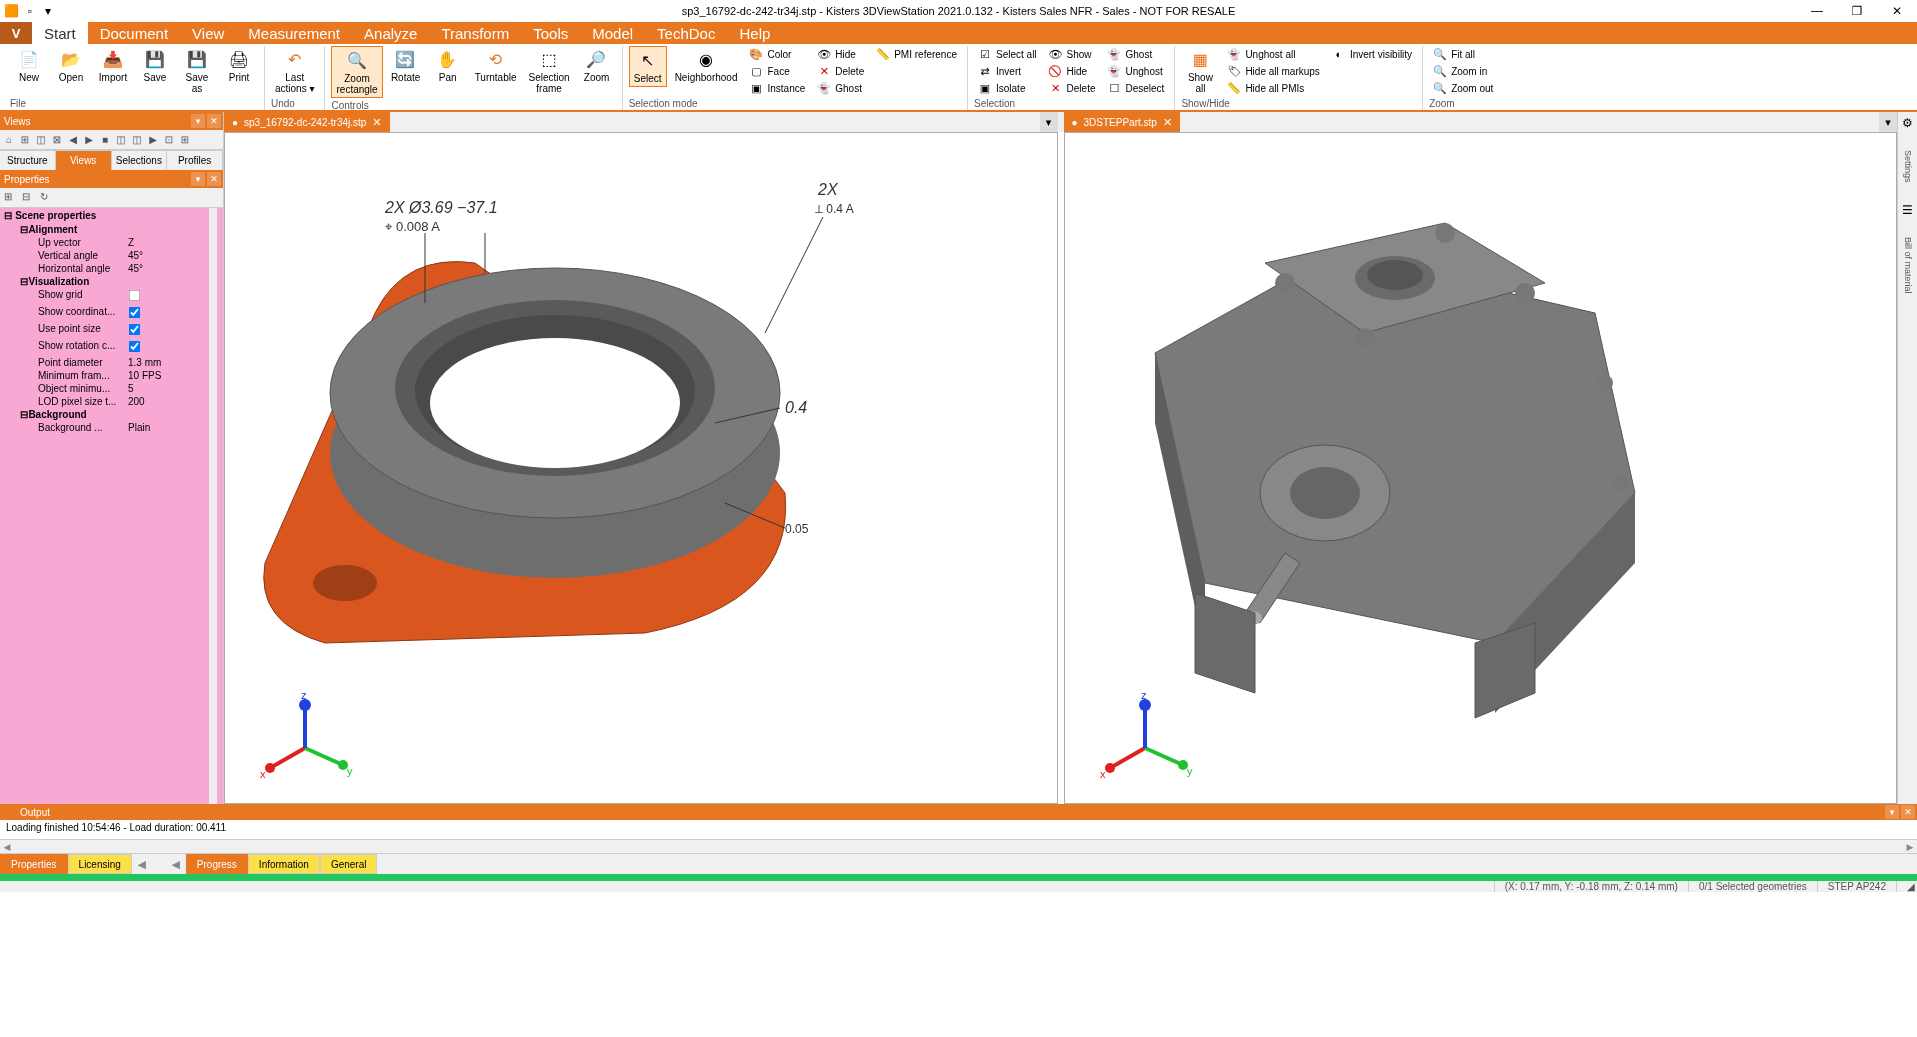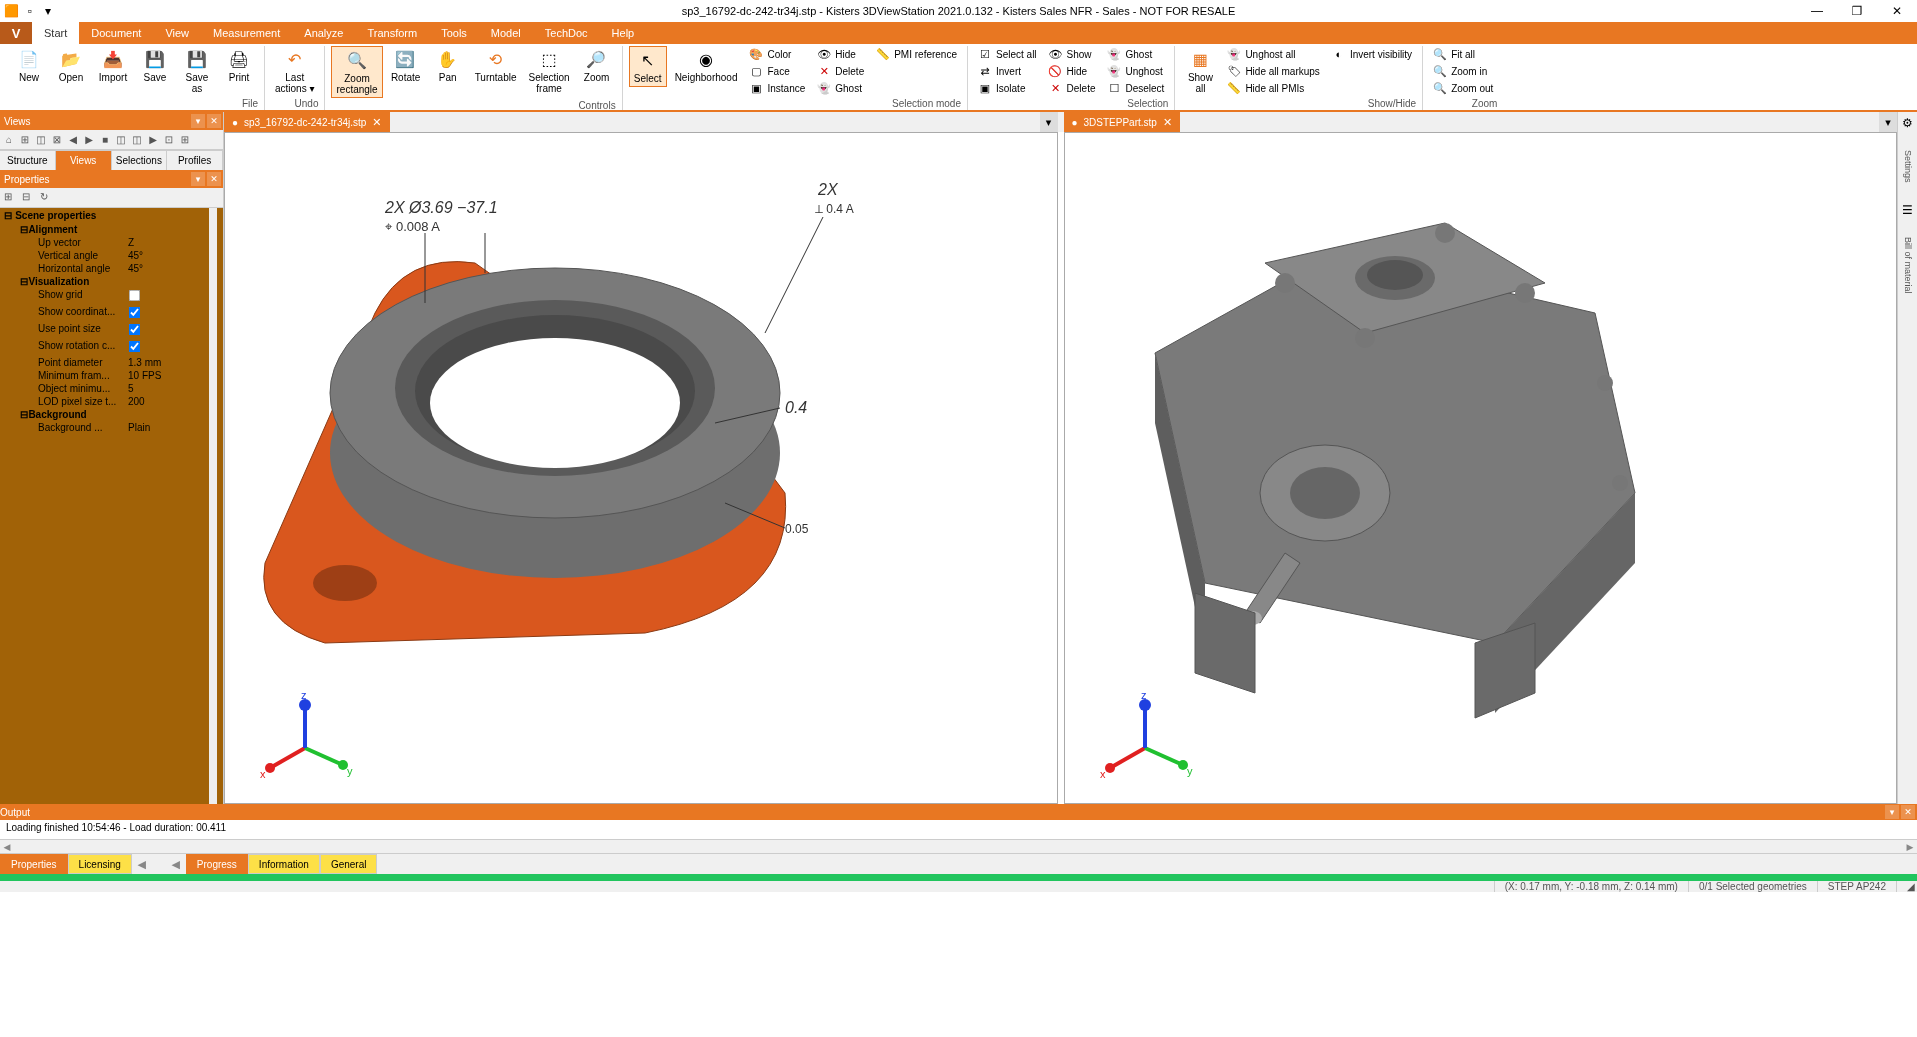--- a/index.html
+++ b/index.html
@@ -7,27 +7,27 @@
 
 .titlebar { height: 22px; background: #fff; display: flex; align-items: center; padding: 0 4px; position: relative; }
 .titlebar-icons { display: flex; gap: 2px; }
 .titlebar-icons span { width: 16px; height: 16px; display: inline-flex; align-items: center; justify-content: center; font-size: 12px; }
 .title-txt { position: absolute; left: 50%; transform: translateX(-50%); font-size: 11px; }
 .win-ctrl { position: absolute; right: 0; display: flex; }
 .win-ctrl span { width: 40px; height: 22px; display: flex; align-items: center; justify-content: center; font-size: 12px; cursor: pointer; }
 
 .tabbar { height: 22px; background: #e87722; display: flex; align-items: stretch; }
 .app-icon { width: 32px; background: #b85a1a; display: flex; align-items: center; justify-content: center; color: #fff; font-weight: bold; font-size: 13px; }
-.tab { padding: 0 12px; display: flex; align-items: center; color: #fff; font-size: 11px; cursor: pointer; }
+.tab { padding: 0 12px; display: flex; align-items: center; color: #fff; font-size: 15px; cursor: pointer; }
 .tab.active { background: #fff; color: #333; }
 
 .ribbon { height: 68px; background: #fff; border-bottom: 2px solid #e87722; display: flex; padding: 2px 4px 0 4px; }
 .rgroup { display: flex; flex-direction: column; border-right: 1px solid #d4d4d4; padding: 0 6px; }
 .rgroup-items { display: flex; flex: 1; gap: 4px; align-items: flex-start; }
-.rgroup-label { text-align: right; font-size: 10px; color: #555; padding: 2px 0 4px 0; }
+.rgroup-label { text-align: left; font-size: 10px; color: #555; padding: 2px 0 4px 0; }
 .rbtn { display: flex; flex-direction: column; align-items: center; padding: 2px 4px; cursor: pointer; min-width: 38px; }
 .rbtn.active { background: #ffe8cc; border: 1px solid #e87722; }
 .rbtn-icon { width: 22px; height: 22px; display: flex; align-items: center; justify-content: center; font-size: 16px; }
 .rbtn-lbl { font-size: 10px; text-align: center; line-height: 11px; margin-top: 2px; }
 .rcol { display: flex; flex-direction: column; gap: 1px; }
 .rsmall { display: flex; align-items: center; gap: 4px; padding: 1px 4px; font-size: 10px; cursor: pointer; white-space: nowrap; }
 .rsmall-icon { width: 14px; height: 14px; display: inline-flex; align-items: center; justify-content: center; font-size: 11px; }
 
 .workspace { display: flex; height: 692px; }
 
@@ -41,42 +41,42 @@
 .views-content { flex: 1; background: #fff; padding: 8px; overflow: auto; }
 .view-thumb { width: 125px; height: 70px; border: 1px solid #888; display: flex; align-items: center; justify-content: center; background: #fff; position: relative; }
 .view-thumb-label { text-align: center; font-size: 10px; margin-top: 4px; }
 
 .panel-tabs { height: 20px; display: flex; border-top: 1px solid #ccc; }
 .ptab { flex: 1; background: #f0f0f0; border-right: 1px solid #ccc; display: flex; align-items: center; justify-content: center; gap: 2px; font-size: 10px; cursor: pointer; }
 .ptab.active { background: #e87722; color: #fff; }
 
 .props-toolbar { height: 20px; background: #f0f0f0; border-bottom: 1px solid #ccc; display: flex; align-items: center; gap: 4px; padding: 0 4px; }
 .props-toolbar span { width: 14px; height: 14px; font-size: 10px; cursor: pointer; color: #555; }
-.props-content { flex: 1; background: #a16207; overflow-y: auto; font-size: 10px; position: relative; }
+.props-content { flex: 1; background: #f9a8d4; overflow-y: auto; font-size: 10px; position: relative; }
 .prop-section { padding: 2px 4px; font-weight: bold; }
 .prop-row { display: flex; padding: 1px 4px 1px 30px; }
 .prop-row.sub { padding-left: 20px; font-weight: bold; }
 .prop-key { width: 90px; margin-left: 8px; }
 .prop-val { flex: 1; }
 .prop-val input[type=checkbox] { transform: scale(0.9); }
 
 .viewport-area { flex: 1; display: flex; flex-direction: column; }
 .doc-tabs { height: 20px; display: flex; background: #f0f0f0; }
 .doc-tabstrip { flex: 1; display: flex; }
 .doc-tab { background: #e87722; color: #fff; padding: 0 8px; display: flex; align-items: center; gap: 6px; font-size: 10px; }
 .doc-tab .close { color: #fff; cursor: pointer; font-size: 11px; }
 .doc-dd { width: 18px; background: #ddd; display: flex; align-items: center; justify-content: center; cursor: pointer; }
 
 .viewports { flex: 1; display: flex; gap: 6px; padding: 0 0 0 0; background: #fff; }
 .viewport { flex: 1; border: 1px solid #aaa; background: #fff; position: relative; overflow: hidden; }
 
 .right-rail { width: 20px; background: #f0f0f0; border-left: 1px solid #ccc; display: flex; flex-direction: column; align-items: center; padding-top: 4px; gap: 20px; }
 .rail-txt { writing-mode: vertical-rl; font-size: 9px; color: #555; cursor: pointer; }
 
-.output-hdr { height: 16px; background: #e87722; color: #fff; font-size: 10px; padding: 0 0; display: flex; align-items: center; position: relative; }
+.output-hdr { height: 16px; background: #e87722; color: #fff; font-size: 10px; padding: 0 20px; display: flex; align-items: center; position: relative; }
 .output-content { height: 20px; background: #fff; padding: 2px 6px; font-size: 10px; border-bottom: 1px solid #ccc; }
 .output-scroll { height: 14px; background: #f0f0f0; border-bottom: 1px solid #ccc; display: flex; align-items: center; }
 .output-scroll span { width: 14px; text-align: center; color: #888; font-size: 9px; }
 
 .bottom-tabs { height: 20px; display: flex; background: #f0f0f0; }
 .btab { padding: 0 10px; display: flex; align-items: center; font-size: 10px; cursor: pointer; border: 1px solid #ccc; background: #fde047; }
 .btab.active { background: #e87722; color: #fff; border-color: #e87722; }
 .btab-arrow { width: 20px; display: flex; align-items: center; justify-content: center; color: #888; }
 
 .statusbar { height: 18px; background: #f0f0f0; border-top: 7px solid #22c55e; display: flex; align-items: center; font-size: 10px; color: #555; }

